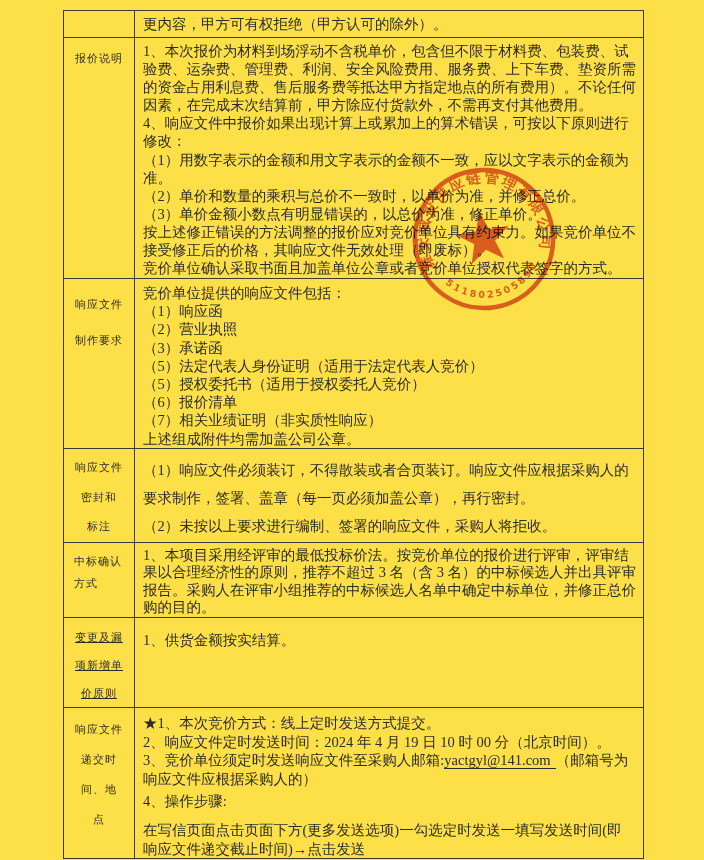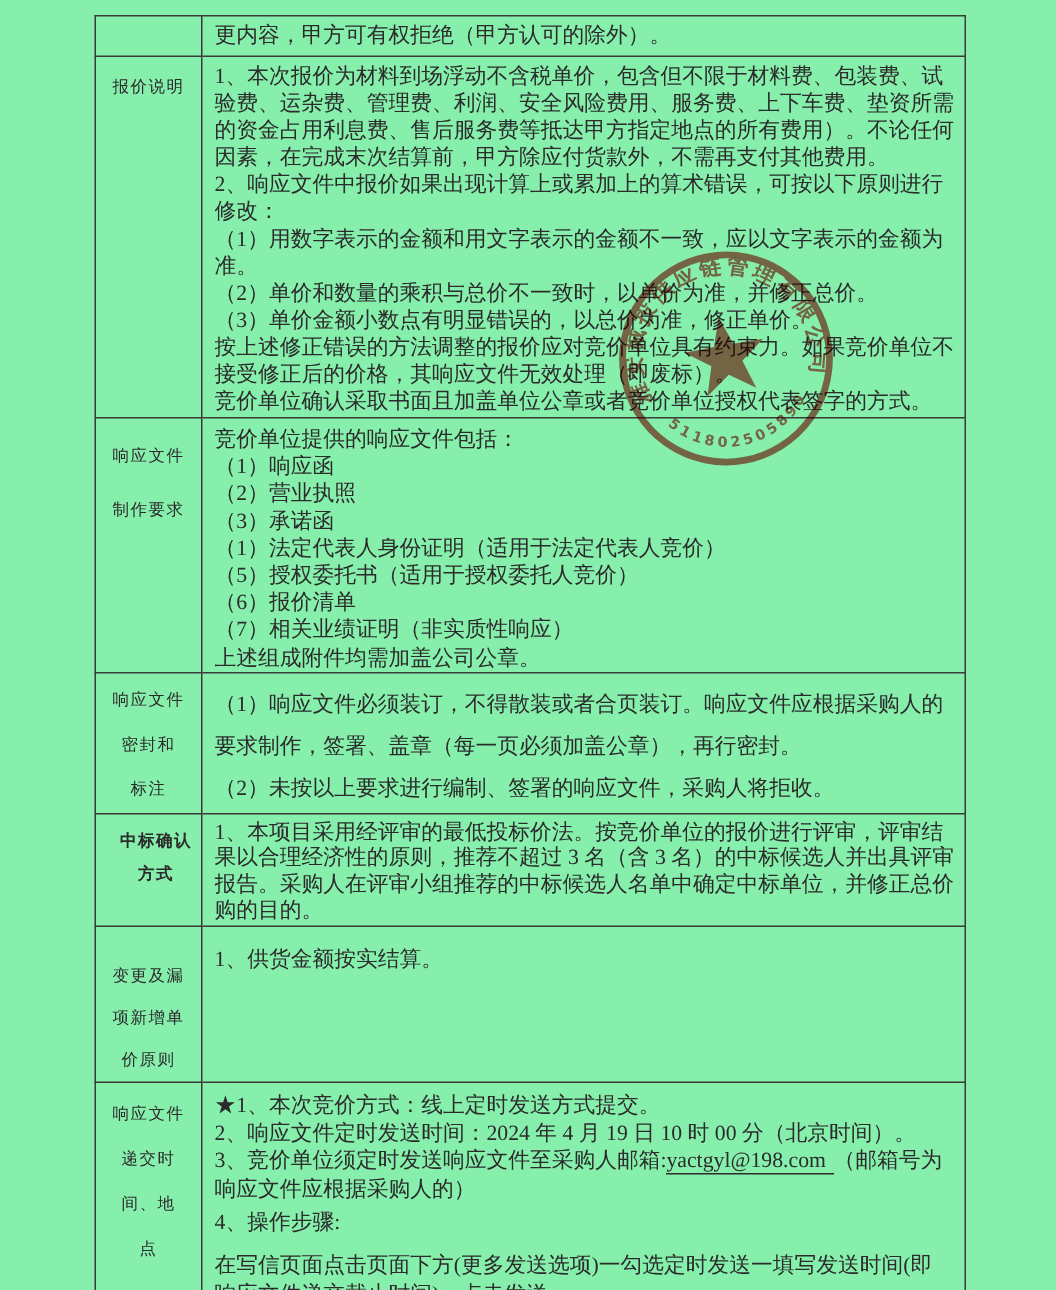--- a/index.html
+++ b/index.html
@@ -1,17 +1,17 @@
 <!DOCTYPE html>
 <html style="--seal-color: #d34a42;"><head>
 <meta charset="utf-8">
 <style>
   html,body{margin:0;padding:0;background:#ffffff;}
   .page{
-    position:relative;width:704px;height:860px;background:#86efac;overflow:hidden;
+    position:relative;width:704px;height:860px;background:#fde047;overflow:hidden;
     font-family:"Liberation Serif","DejaVu Serif",serif;color:#2b2b2b;
   }
   table.doc{
     position:absolute;left:63px;top:10px;width:580px;
     border-collapse:collapse;table-layout:fixed;
   }
   td{border:1.5px solid #3a3a3a;vertical-align:top;padding:0;overflow:hidden;}
   col.c-hdr{width:71px;}
   col.c-body{width:509px;}
   .hdr{text-align:center;font-size:11px;letter-spacing:1px;}
@@ -24,23 +24,23 @@
   tr.r3{height:91px;}  tr.r4{height:75px;}  tr.r5{height:89px;} tr.r6{height:150px;}
   
   .r0 .content-pad{padding-top:3px;} .r0 .line{line-height:20px;}
   .r1 .content-pad{padding-top:4px;font-family:Liberation Serif, serif;} .r1 .line{line-height:18.1px;}
   .r1 .hdr{padding-top:10px;} .r1 .hline{line-height:20px;}
   .r2 .content-pad{padding-top:5px;font-family:Liberation Serif, serif;} .r2 .line{line-height:18.2px;}
   .r2 .hdr{padding-top:7px;} .r2 .hline{line-height:36px;}
   .r3 .content-pad{padding-top:7px;} .r3 .line{line-height:28px;}
   .r3 .hdr{padding-top:4px;} .r3 .hline{line-height:29.5px;}
   .r4 .content-pad{padding-top:4px;} .r4 .line{line-height:17.6px;}
-  .r4 .hdr{text-align:center;padding:7px 0 0 10px;font-weight:bold;} .r4 .hline{line-height:22px;}
+  .r4 .hdr{text-align:left;padding:7px 0 0 10px;} .r4 .hline{line-height:22px;}
   .r5 .content-pad{padding-top:12px;} .r5 .line{line-height:20px;}
-  .r5 .hdr{padding-top:19px;} .r5 .hline{line-height:28px;}
+  .r5 .hdr{padding-top:5px;text-decoration:underline;} .r5 .hline{line-height:28px;}
   .r6 .content-pad{padding-top:6px;} .r6 .line{line-height:18.8px;}
   .r6 .line:nth-child(5){margin-top:3px;}
   .r6 .line:nth-child(6){margin-top:10px;}
   .r6 .hdr{padding-top:6px;} .r6 .hline{line-height:30px;}
   .underline{border-bottom:1.2px solid currentColor;padding-right:5px;}
   
   .seal{
     position:absolute;left:384px;top:139px;width:200px;height:200px;
     mix-blend-mode:multiply;opacity:.82;pointer-events:none;
   }
@@ -71,21 +71,21 @@
         <tr class="r1">
           <td class="hdr">
             <div class="hline">报价说明</div>
           </td>
           <td class="content">
             <div class="content-pad">
               <div class="line">1、本次报价为材料到场浮动不含税单价，包含但不限于材料费、包装费、试</div>
               <div class="line">验费、运杂费、管理费、利润、安全风险费用、服务费、上下车费、垫资所需</div>
               <div class="line">的资金占用利息费、售后服务费等抵达甲方指定地点的所有费用）。不论任何</div>
               <div class="line">因素，在完成末次结算前，甲方除应付货款外，不需再支付其他费用。</div>
-              <div class="line">2、响应文件中报价如果出现计算上或累加上的算术错误，可按以下原则进行</div>
+              <div class="line">4、响应文件中报价如果出现计算上或累加上的算术错误，可按以下原则进行</div>
               <div class="line">修改：</div>
               <div class="line">（1）用数字表示的金额和用文字表示的金额不一致，应以文字表示的金额为</div>
               <div class="line">准。</div>
               <div class="line">（2）单价和数量的乘积与总价不一致时，以单价为准，并修正总价。</div>
               <div class="line">（3）单价金额小数点有明显错误的，以总价为准，修正单价。</div>
               <div class="line">按上述修正错误的方法调整的报价应对竞价单位具有约束力。如果竞价单位不</div>
               <div class="line">接受修正后的价格，其响应文件无效处理（即废标）。</div>
               <div class="line">竞价单位确认采取书面且加盖单位公章或者竞价单位授权代表签字的方式。</div>
             </div>
           </td>
@@ -94,21 +94,21 @@
           <td class="hdr">
             <div class="hline">响应文件</div>
             <div class="hline">制作要求</div>
           </td>
           <td class="content">
             <div class="content-pad">
               <div class="line">竞价单位提供的响应文件包括：</div>
               <div class="line">（1）响应函</div>
               <div class="line">（2）营业执照</div>
               <div class="line">（3）承诺函</div>
-              <div class="line">（1）法定代表人身份证明（适用于法定代表人竞价）</div>
+              <div class="line">（5）法定代表人身份证明（适用于法定代表人竞价）</div>
               <div class="line">（5）授权委托书（适用于授权委托人竞价）</div>
               <div class="line">（6）报价清单</div>
               <div class="line">（7）相关业绩证明（非实质性响应）</div>
               <div class="line">上述组成附件均需加盖公司公章。</div>
             </div>
           </td>
         </tr>
         <tr class="r3">
           <td class="hdr">
             <div class="hline">响应文件</div>
@@ -153,21 +153,21 @@
           <td class="hdr">
             <div class="hline">响应文件</div>
             <div class="hline">递交时</div>
             <div class="hline">间、地</div>
             <div class="hline">点</div>
           </td>
           <td class="content">
             <div class="content-pad">
               <div class="line">★1、本次竞价方式：线上定时发送方式提交。</div>
               <div class="line">2、响应文件定时发送时间：2024 年 4 月 19 日 10 时 00 分（北京时间）。</div>
-              <div class="line"><span class="">3、竞价单位须定时发送响应文件至采购人邮箱:</span><span class="underline">yactgyl@198.com</span><span class="">（邮箱号为</span></div>
+              <div class="line"><span class="">3、竞价单位须定时发送响应文件至采购人邮箱:</span><span class="underline">yactgyl@141.com</span><span class="">（邮箱号为</span></div>
               <div class="line">响应文件应根据采购人的）</div>
               <div class="line">4、操作步骤:</div>
               <div class="line">在写信页面点击页面下方(更多发送选项)一勾选定时发送一填写发送时间(即</div>
               <div class="line">响应文件递交截止时间)→点击发送</div>
             </div>
           </td>
         </tr>
       </tbody>
   </table>
 

